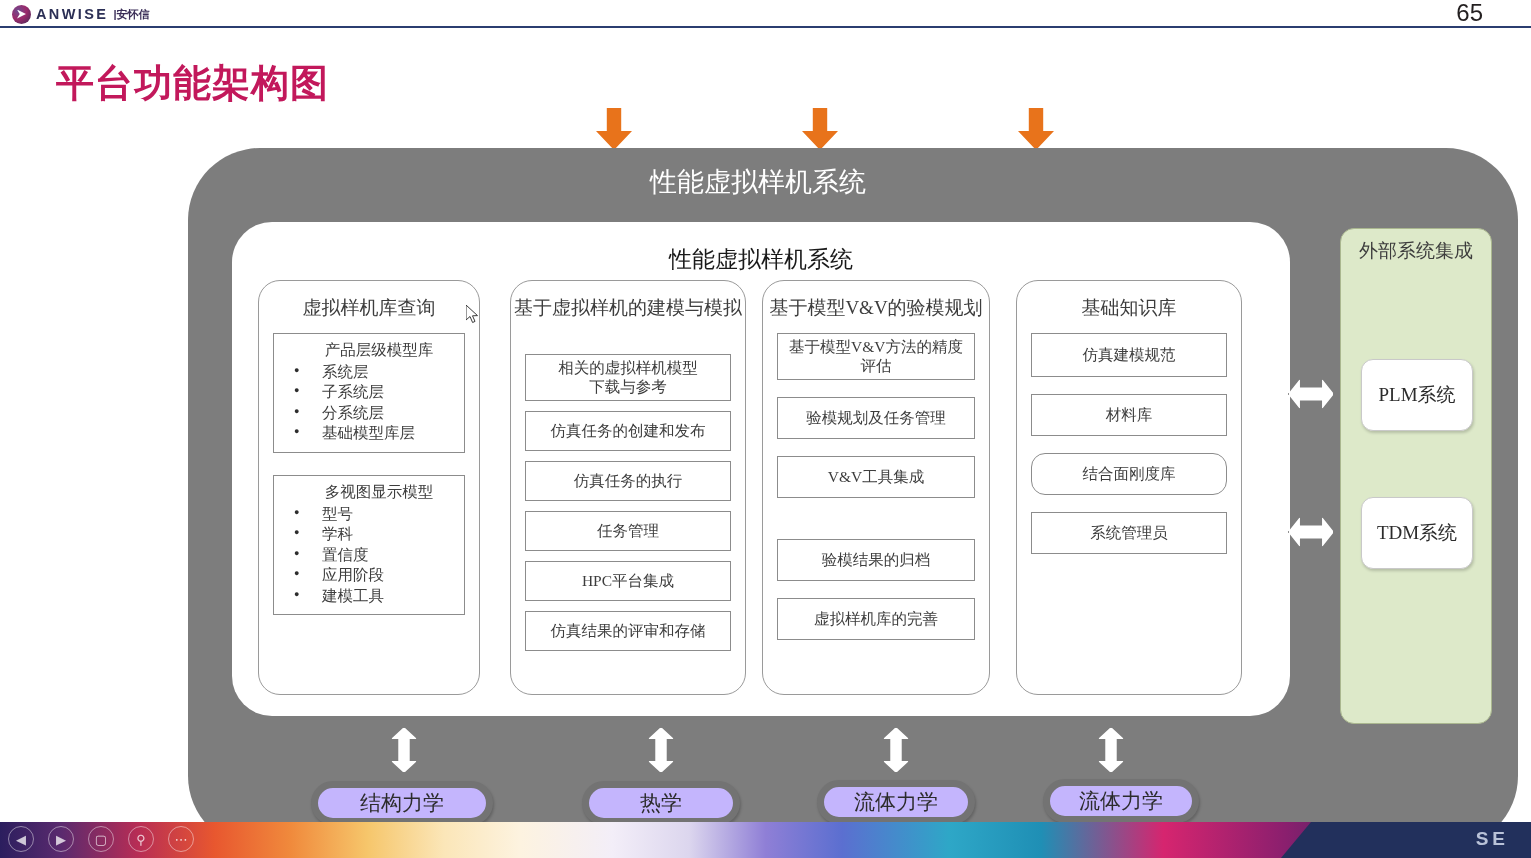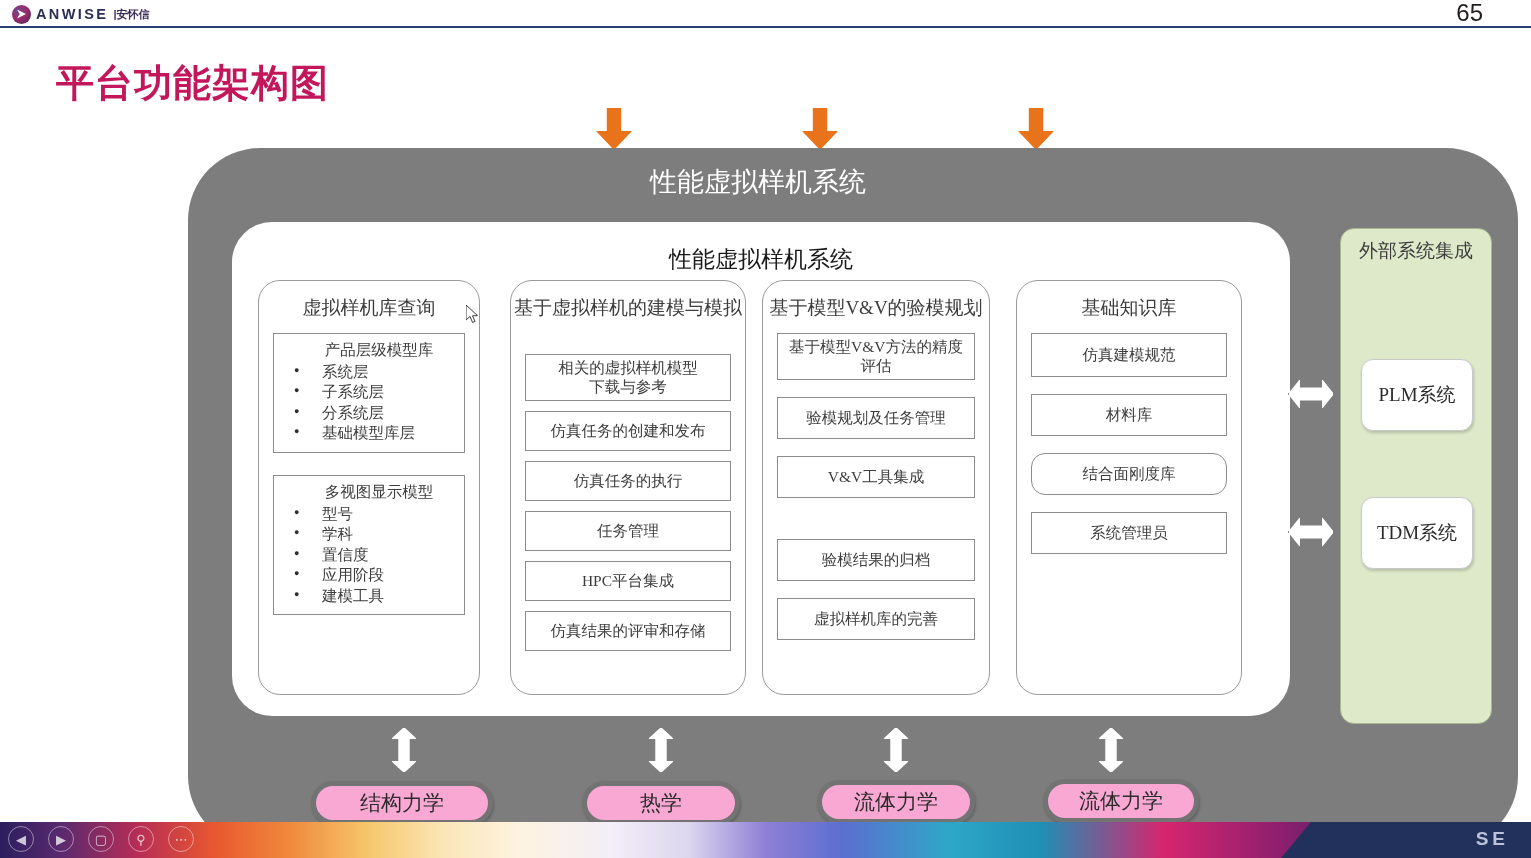--- a/index.html
+++ b/index.html
@@ -91,22 +91,22 @@
   .warrow-h{ position:absolute; width:46px; height:30px; background:#ffffff;
      border:1px solid #4a4a4a;
      clip-path:polygon(0% 50%, 26% 0%, 26% 28%, 74% 28%, 74% 0%, 100% 50%,
                        74% 100%, 74% 72%, 26% 72%, 26% 100%); }
   .warrow-v{ position:absolute; width:26px; height:46px; background:#ffffff;
      border:1px solid #4a4a4a;
      clip-path:polygon(50% 0%, 100% 26%, 72% 26%, 72% 74%, 100% 74%, 50% 100%,
                        0% 74%, 28% 74%, 28% 26%, 0% 26%); }
 
   
-  .disc{ position:absolute; height:44px; background:#f9a8d4;
-     border:5px solid #737373; border-radius:22px;
+  .disc{ position:absolute; height:44px; background:#c4b5fd;
+     border:7px solid #737373; border-radius:22px;
      display:flex; align-items:center; justify-content:center;
      font-size:21px; color:#2c2c2c; box-shadow:1px 2px 3px rgba(0,0,0,.22); }
 
   
   .taskbar{ position:absolute; left:0; bottom:0; width:1531px; height:36px;
     background:
       linear-gradient(90deg,
         #2b1e5e 0%, #5a2a6e 4%, #b72d55 9%, #e8572f 14%, #f08a3c 19%,
         #f6c66b 24%, #fbe6b8 29%, #fdf3e0 34%, #f3eef8 40%, #dcd6ee 45%,
         #8f7fd6 50%, #5b6fd0 55%, #2ea7c7 62%, #1f8fb5 68%, #d6256f 76%,

